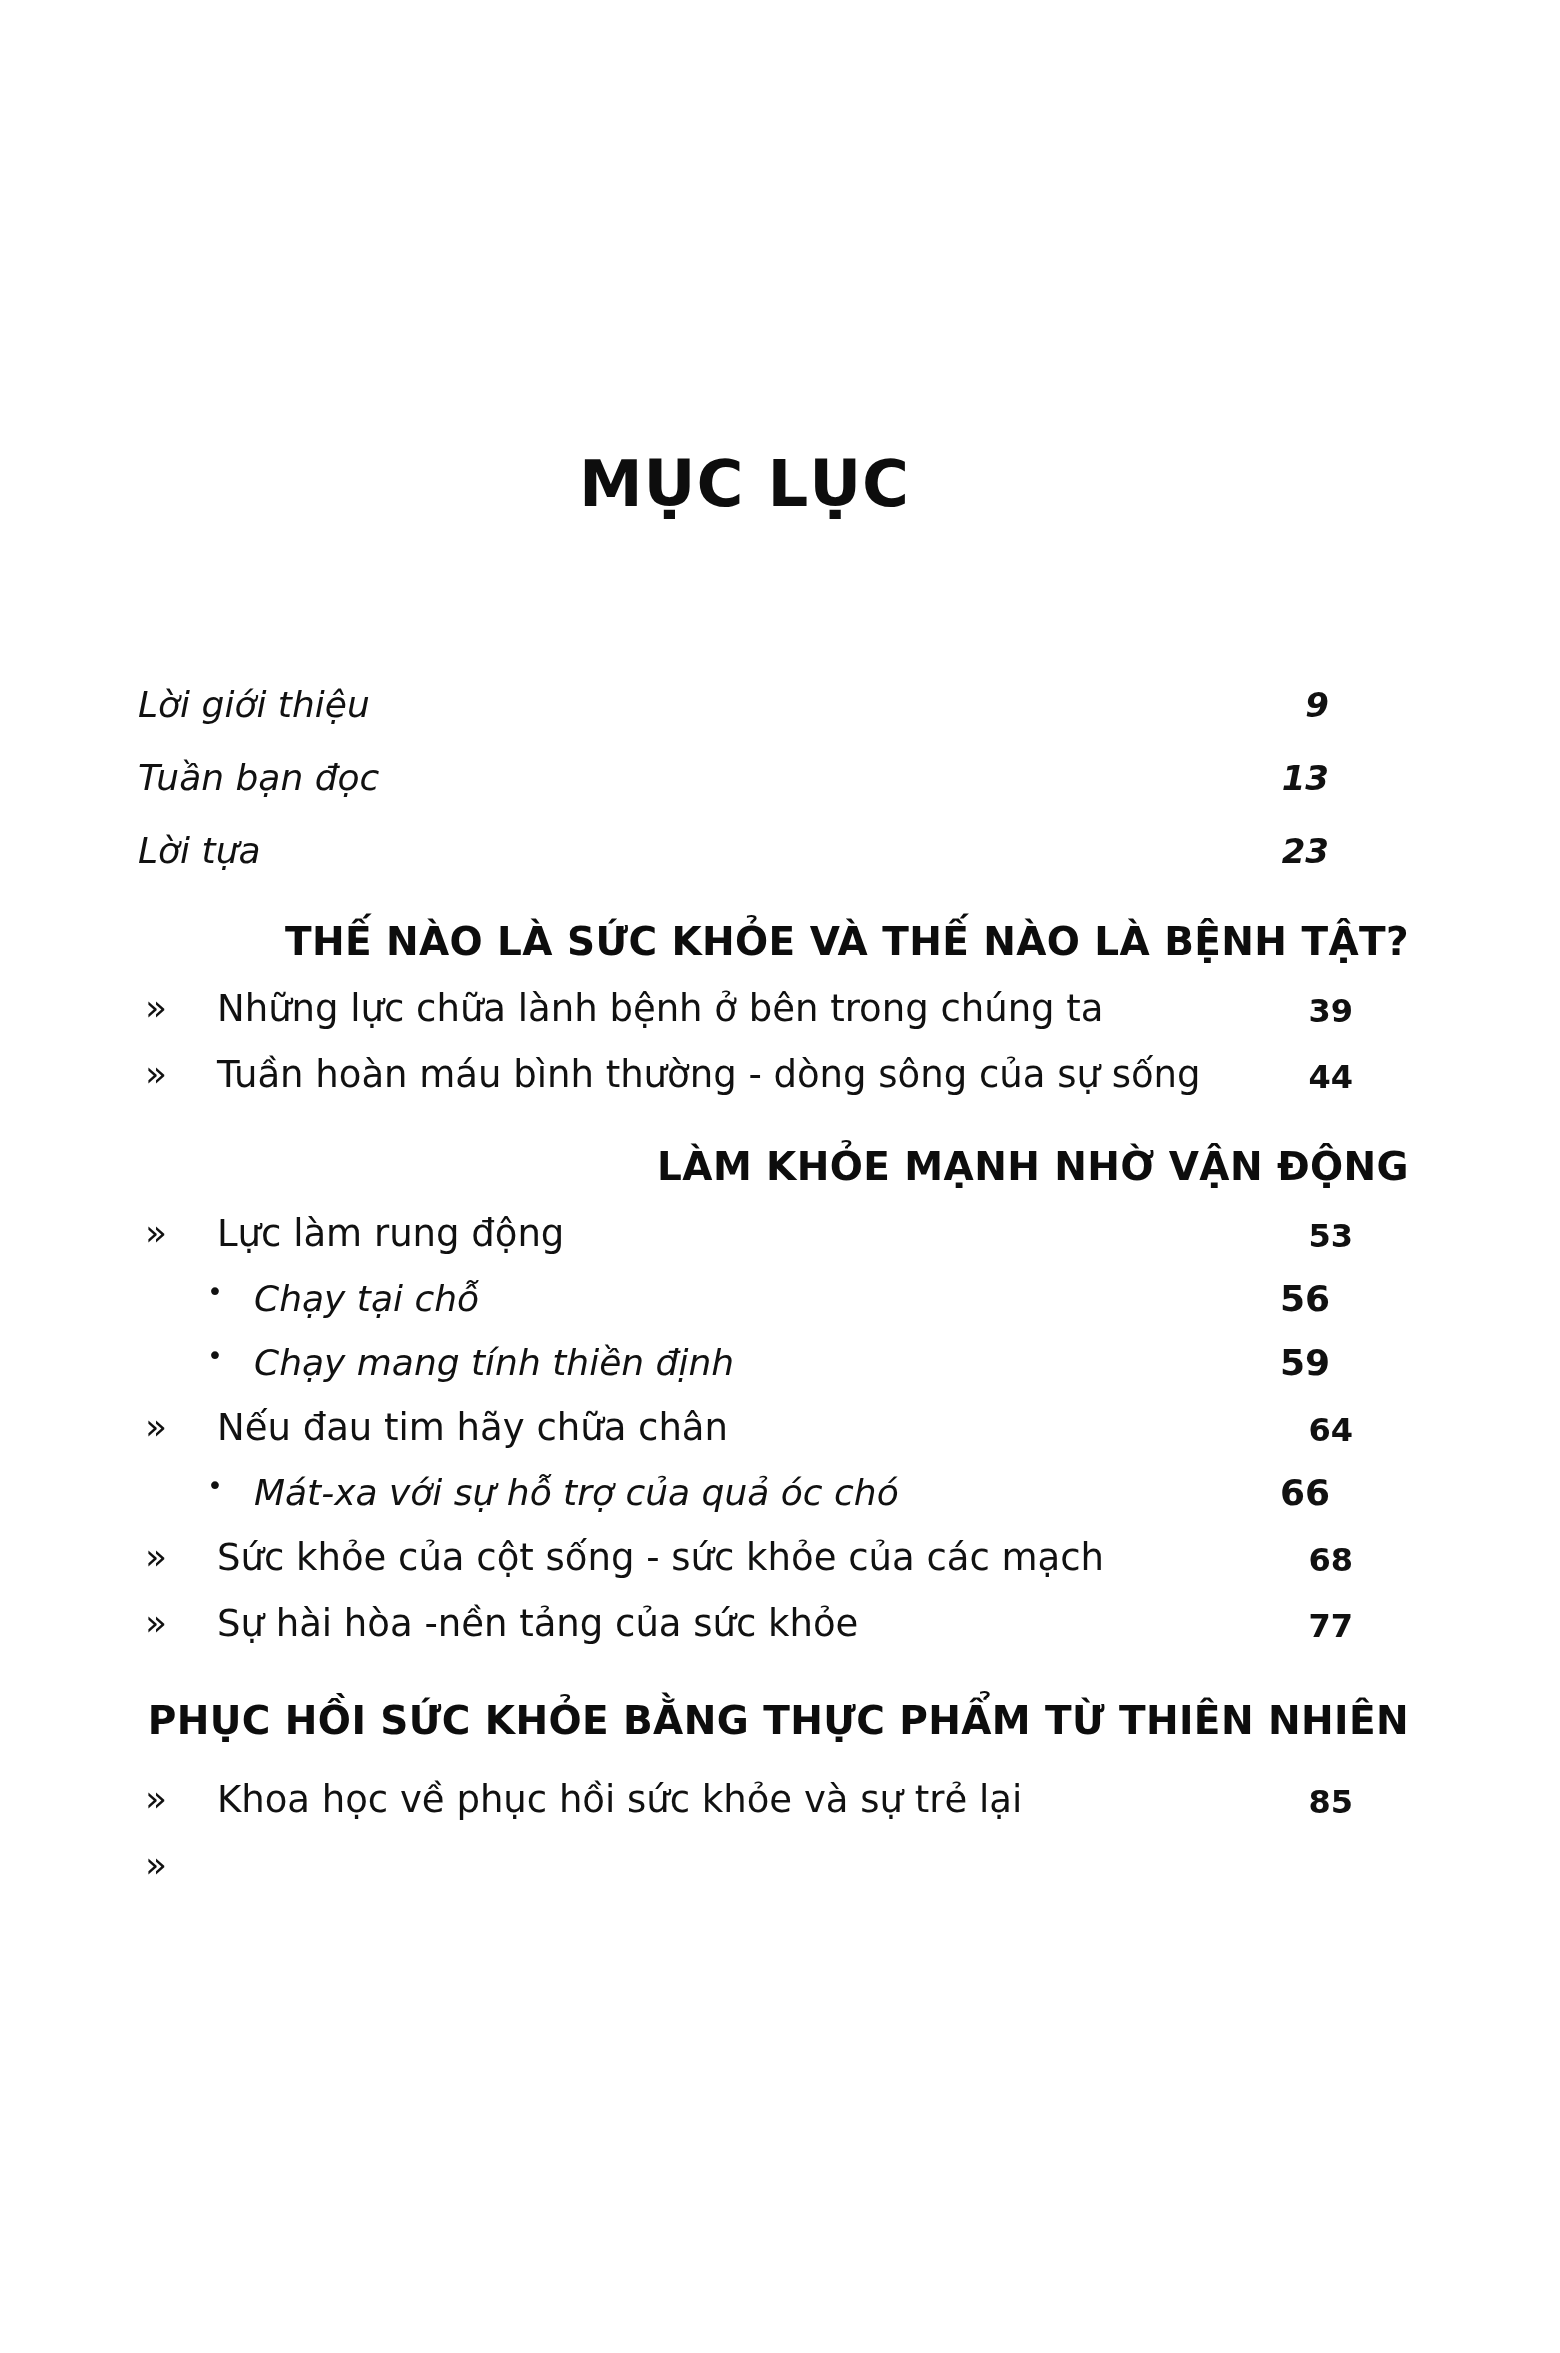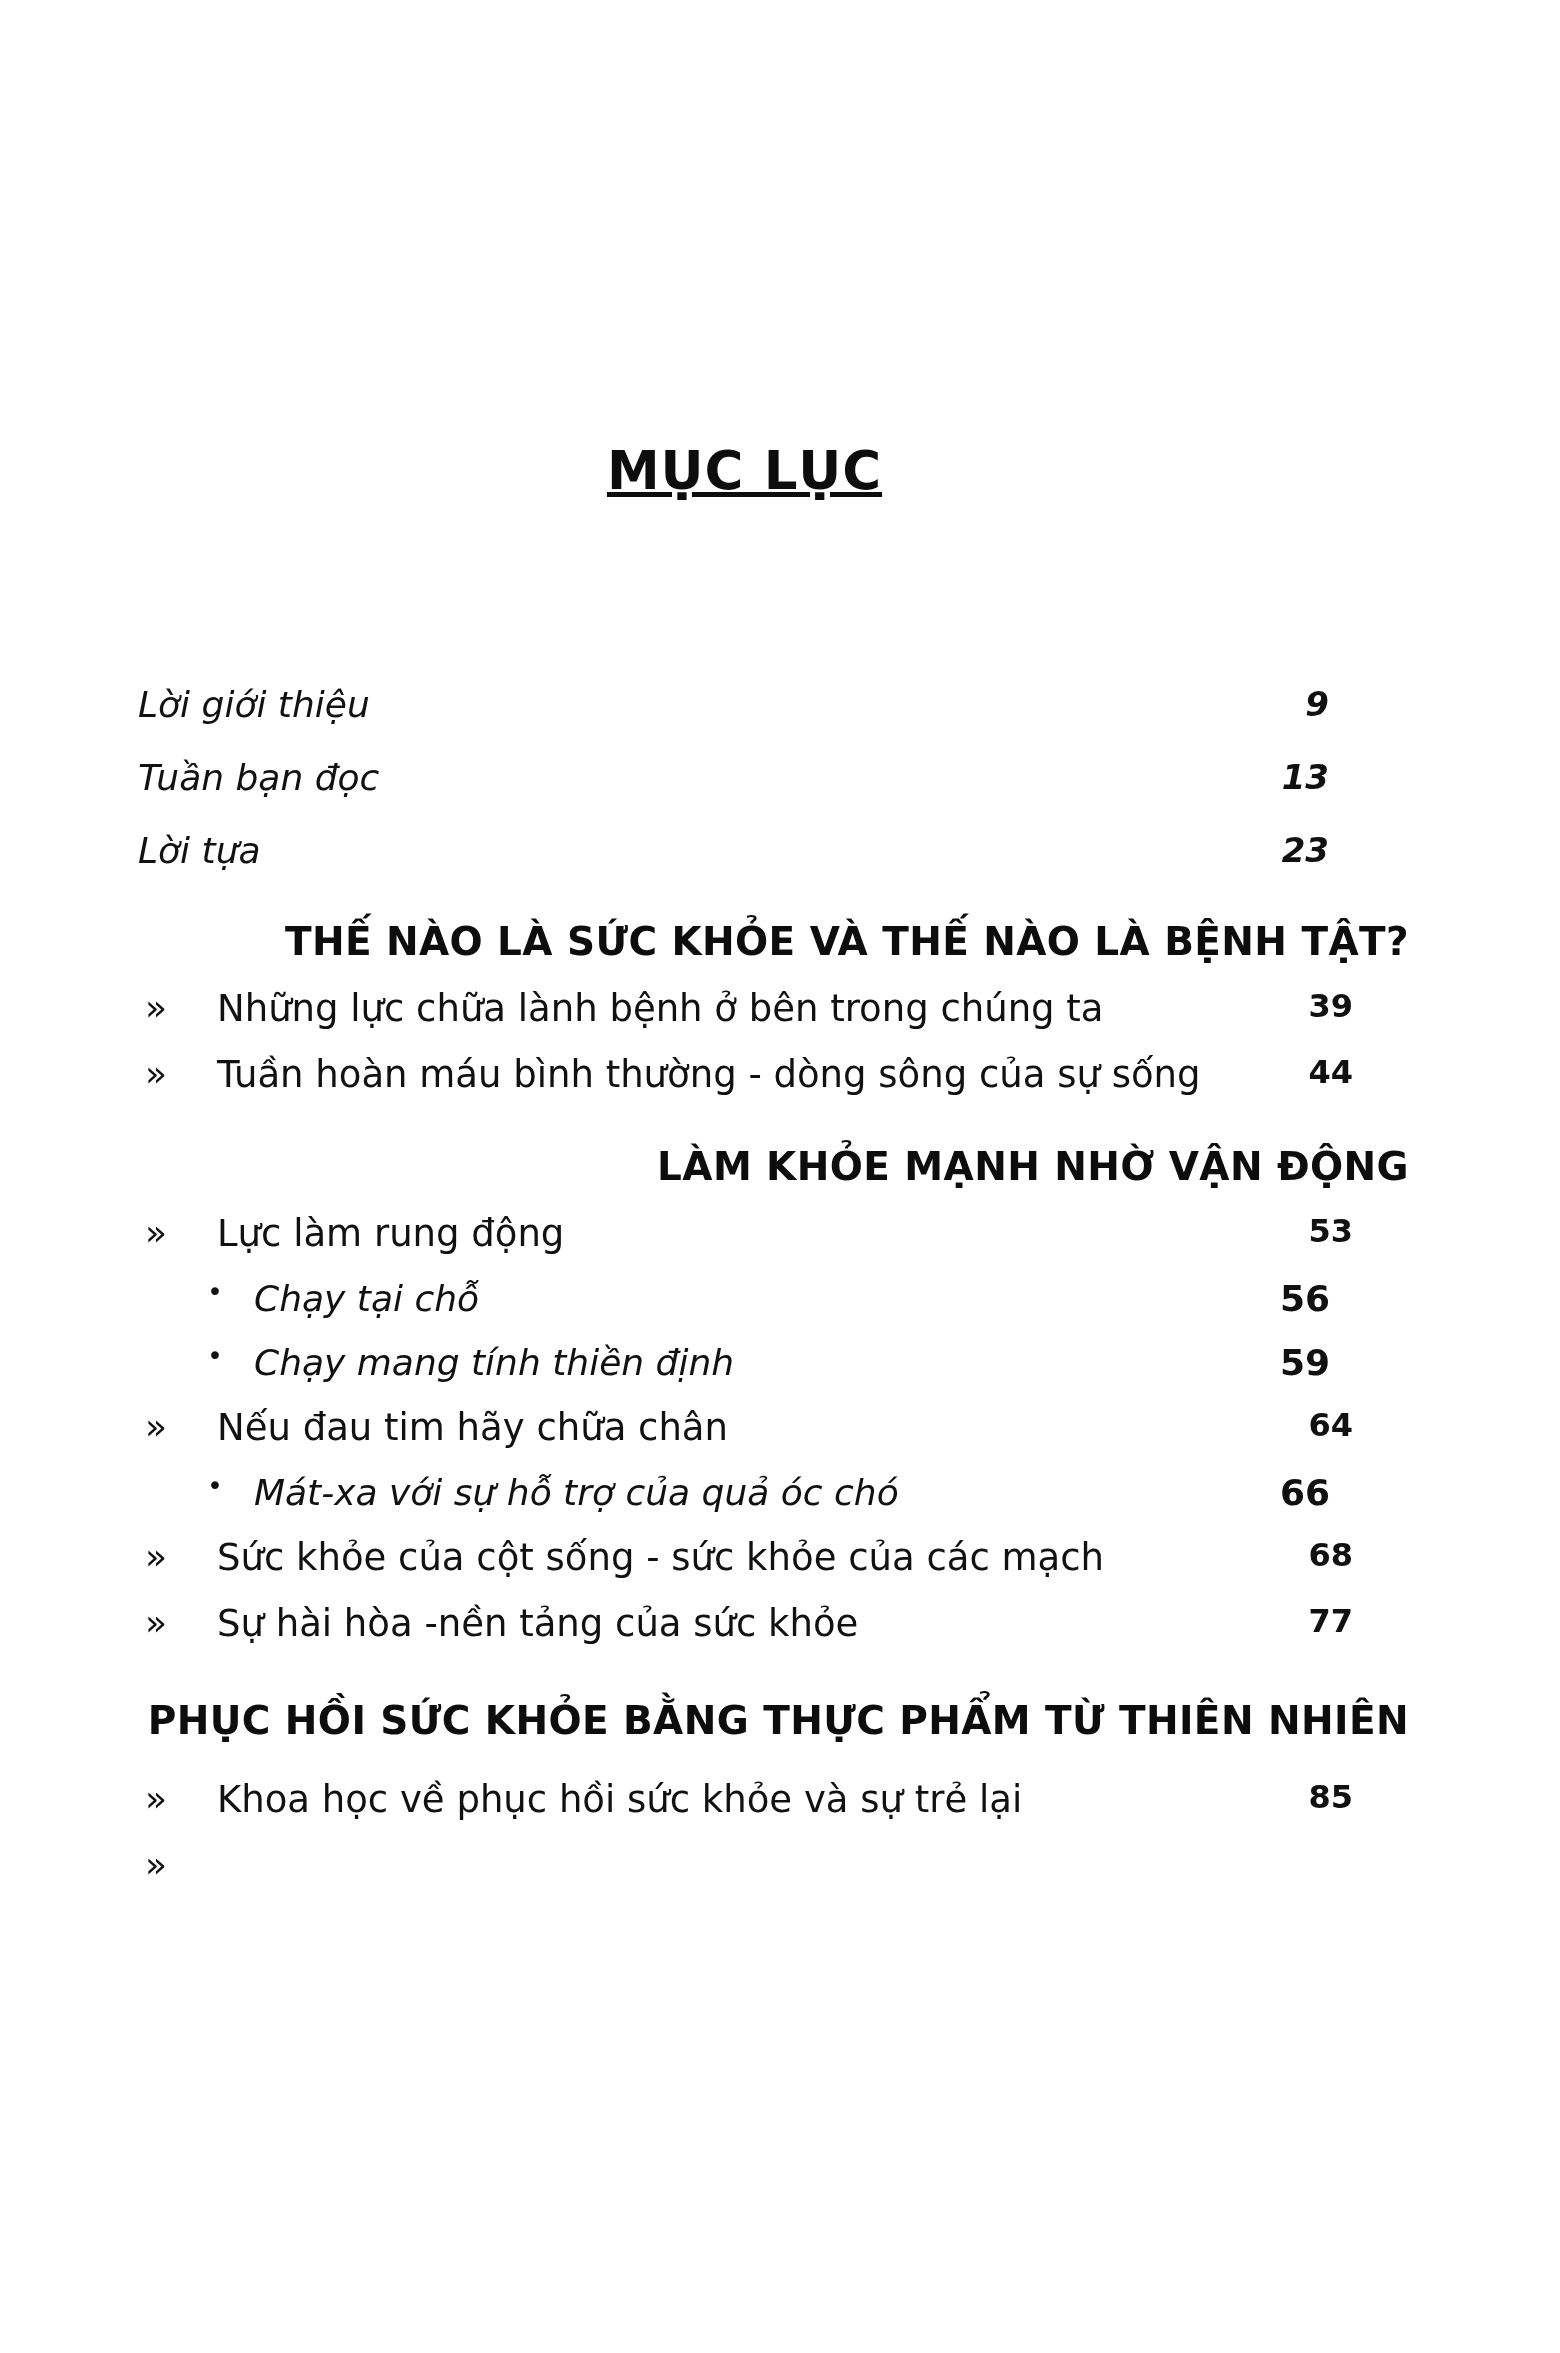--- a/index.html
+++ b/index.html
@@ -26,36 +26,35 @@
   }
 
   .page-title {
     position: absolute;
     top: 404px;
     left: 0;
     width: 1489px;
     text-align: center;
     font-family: "DejaVu Sans", sans-serif;
     font-weight: bold;
-    font-size: 53px;
+    font-size: 64px;
     letter-spacing: 0.9px;
     color: #0d0d0d;
-    text-decoration: underline;
   }
 
   .toc {
     position: absolute;
     top: 684px;
     left: 138px;
     width: 1271px;
   }
 
   .toc-row {
     display: flex;
-    align-items: flex-start;
+    align-items: flex-end;
     justify-content: space-between;
     width: 1191px;
   }
 
   .toc-label {
     white-space: nowrap;
   }
 
   .toc-page {
     white-space: nowrap;

